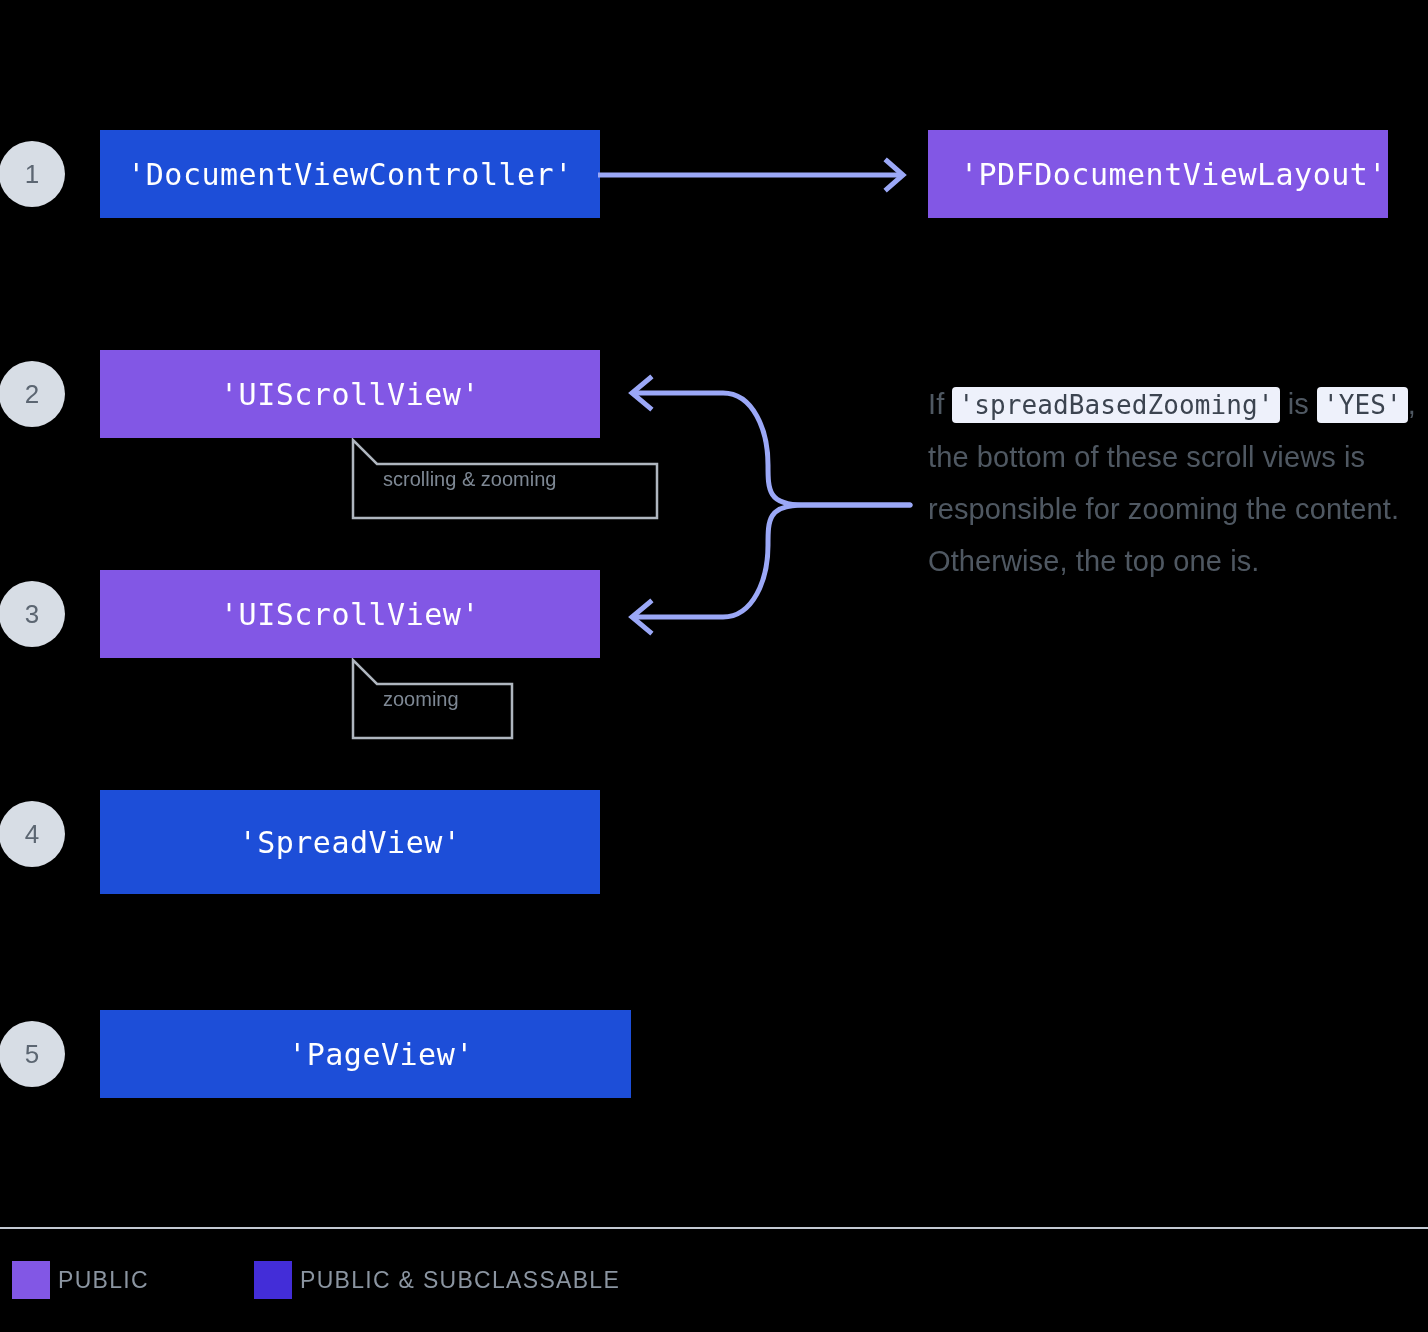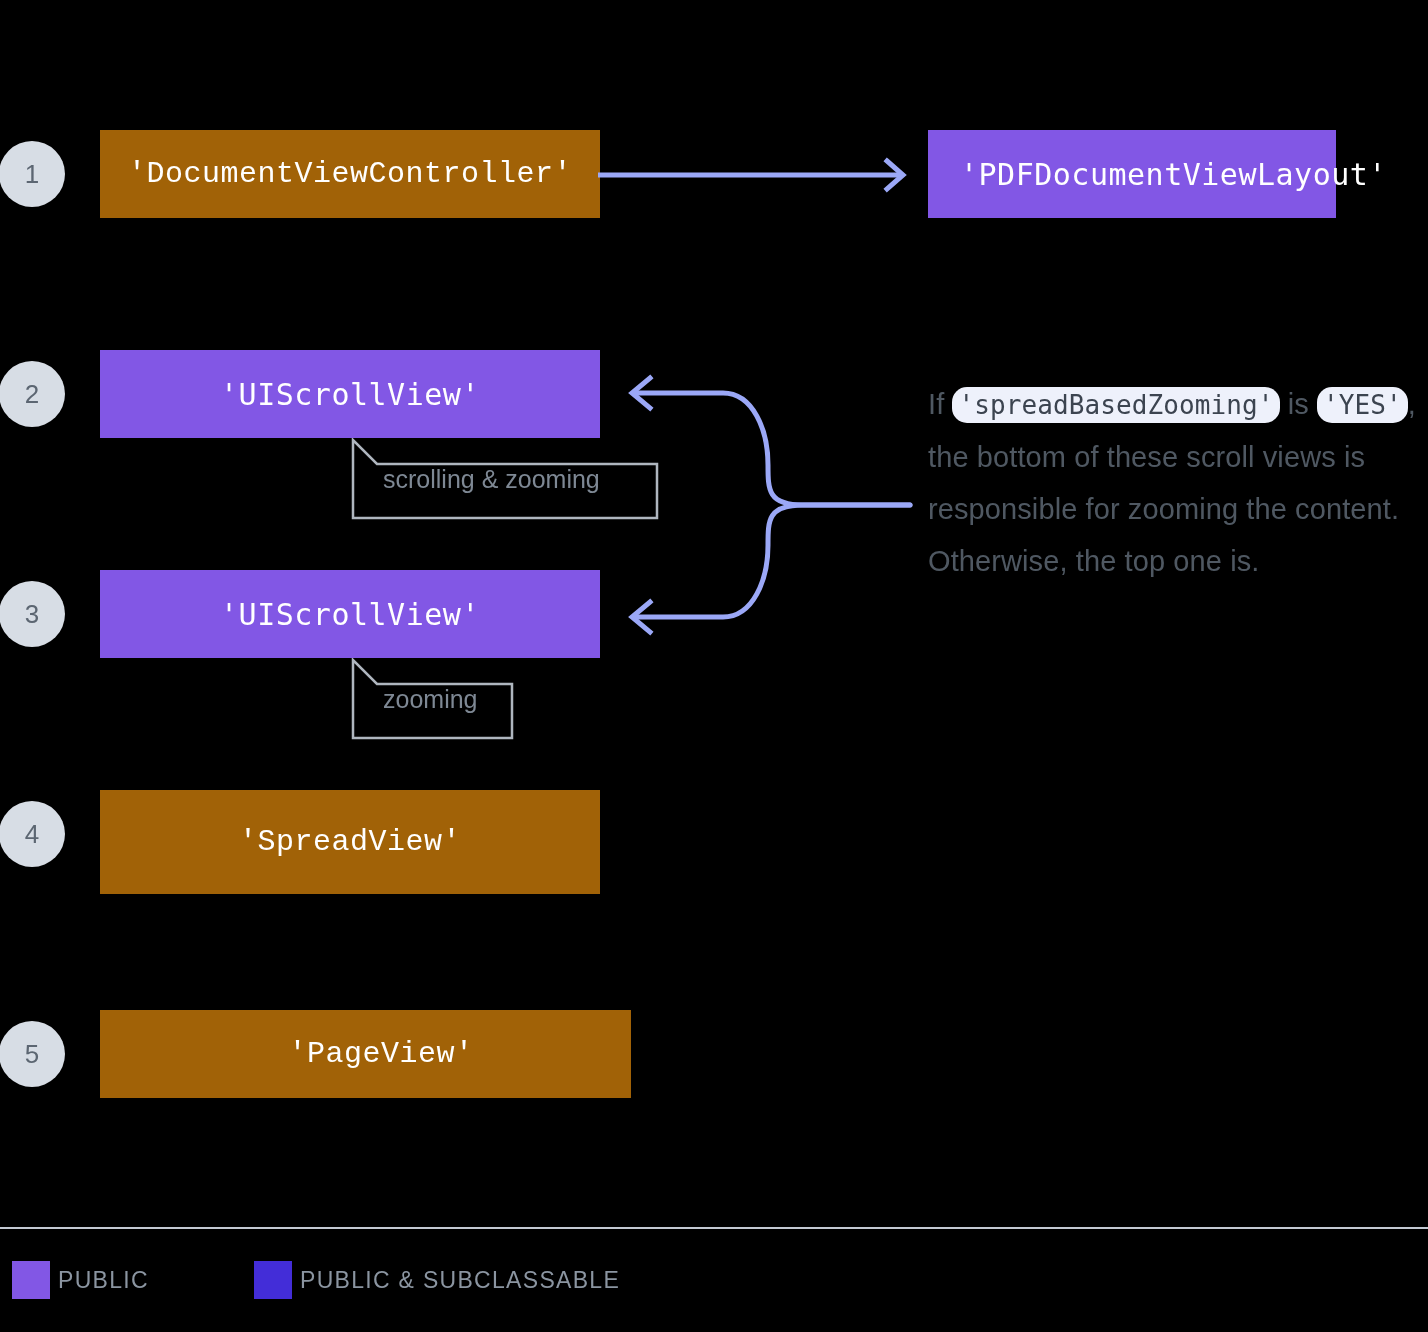--- a/index.html
+++ b/index.html
@@ -41,36 +41,36 @@
     display: flex;
     align-items: center;
     justify-content: center;
     color: #FFFFFF;
     font-family: "DejaVu Sans Mono", "Liberation Mono", monospace;
     font-size: 30px;
     letter-spacing: 0.5px;
     white-space: nowrap;
   }
   .class-box.public      { background: #8257E5; }
-  .class-box.subclass    { background: #a16207; font-family: Liberation Mono, monospace; }
+  .class-box.subclass    { background: #1d4ed8; }
 
   
   .note {
     position: absolute;
   }
   .note svg { display: block; }
   .note .note-label {
     position: absolute;
     left: 32px;
     top: 0;
     height: 100%;
     display: flex;
     align-items: center;
     color: #7E8894;
-    font-size: 25px;
+    font-size: 20px;
     font-family: "Liberation Sans", sans-serif;
     white-space: nowrap;
   }
 
   
   .connector {
     position: absolute;
     pointer-events: none;
   }
 
@@ -82,21 +82,21 @@
     font-size: 29px;
     line-height: 52px;
     letter-spacing: 0.1px;
   }
   .annotation .code-pill {
     background: #EEF1FB;
     color: #3C4450;
     font-family: "DejaVu Sans Mono", "Liberation Mono", monospace;
     font-size: 26px;
     padding: 3px 6px;
-    border-radius: 15px;
+    border-radius: 4px;
     white-space: nowrap;
   }
 
   
   .divider {
     position: absolute;
     left: 0;
     width: 1428px;
     height: 2px;
     background: #C3C9D2;
@@ -126,21 +126,21 @@
 
   <div class="step-circle" style="left:-1px; top:141px;">1</div>
 
   <div class="class-box subclass" style="left:100px; top:130px; width:500px; height:88px;">'DocumentViewController'</div>
 
   <svg class="connector" style="left:598px; top:156px;" width="320" height="38" viewBox="0 0 320 38">
     <line x1="0" y1="19" x2="303" y2="19" stroke="#9BA8F7" stroke-width="5"></line>
     <polyline points="289,5 305,19 289,33" fill="none" stroke="#9BA8F7" stroke-width="5" stroke-linecap="square" stroke-linejoin="miter"></polyline>
   </svg>
 
-  <div class="class-box public" style="left:928px; top:130px; width:408px; height:88px; justify-content:flex-start; padding-left:32px; box-sizing:border-box;">'PDFDocumentViewLayout'</div>
+  <div class="class-box public" style="left:928px; top:130px; width:460px; height:88px; justify-content:flex-start; padding-left:32px; box-sizing:border-box;">'PDFDocumentViewLayout'</div>
 
   <div class="step-circle" style="left:-1px; top:361px;">2</div>
 
   <div class="class-box public" style="left:100px; top:350px; width:500px; height:88px;">'UIScrollView'</div>
 
   <div class="note" style="left:351px; top:438px; width:308px; height:82px;">
     <svg width="308" height="82" viewBox="0 0 308 82">
       <path d="M2,2 L2,80 L306,80 L306,26 L26,26 Z" fill="none" stroke="#AFB6BF" stroke-width="2.5" stroke-linejoin="miter"></path>
     </svg>
     <span class="note-label">scrolling &amp; zooming</span>

